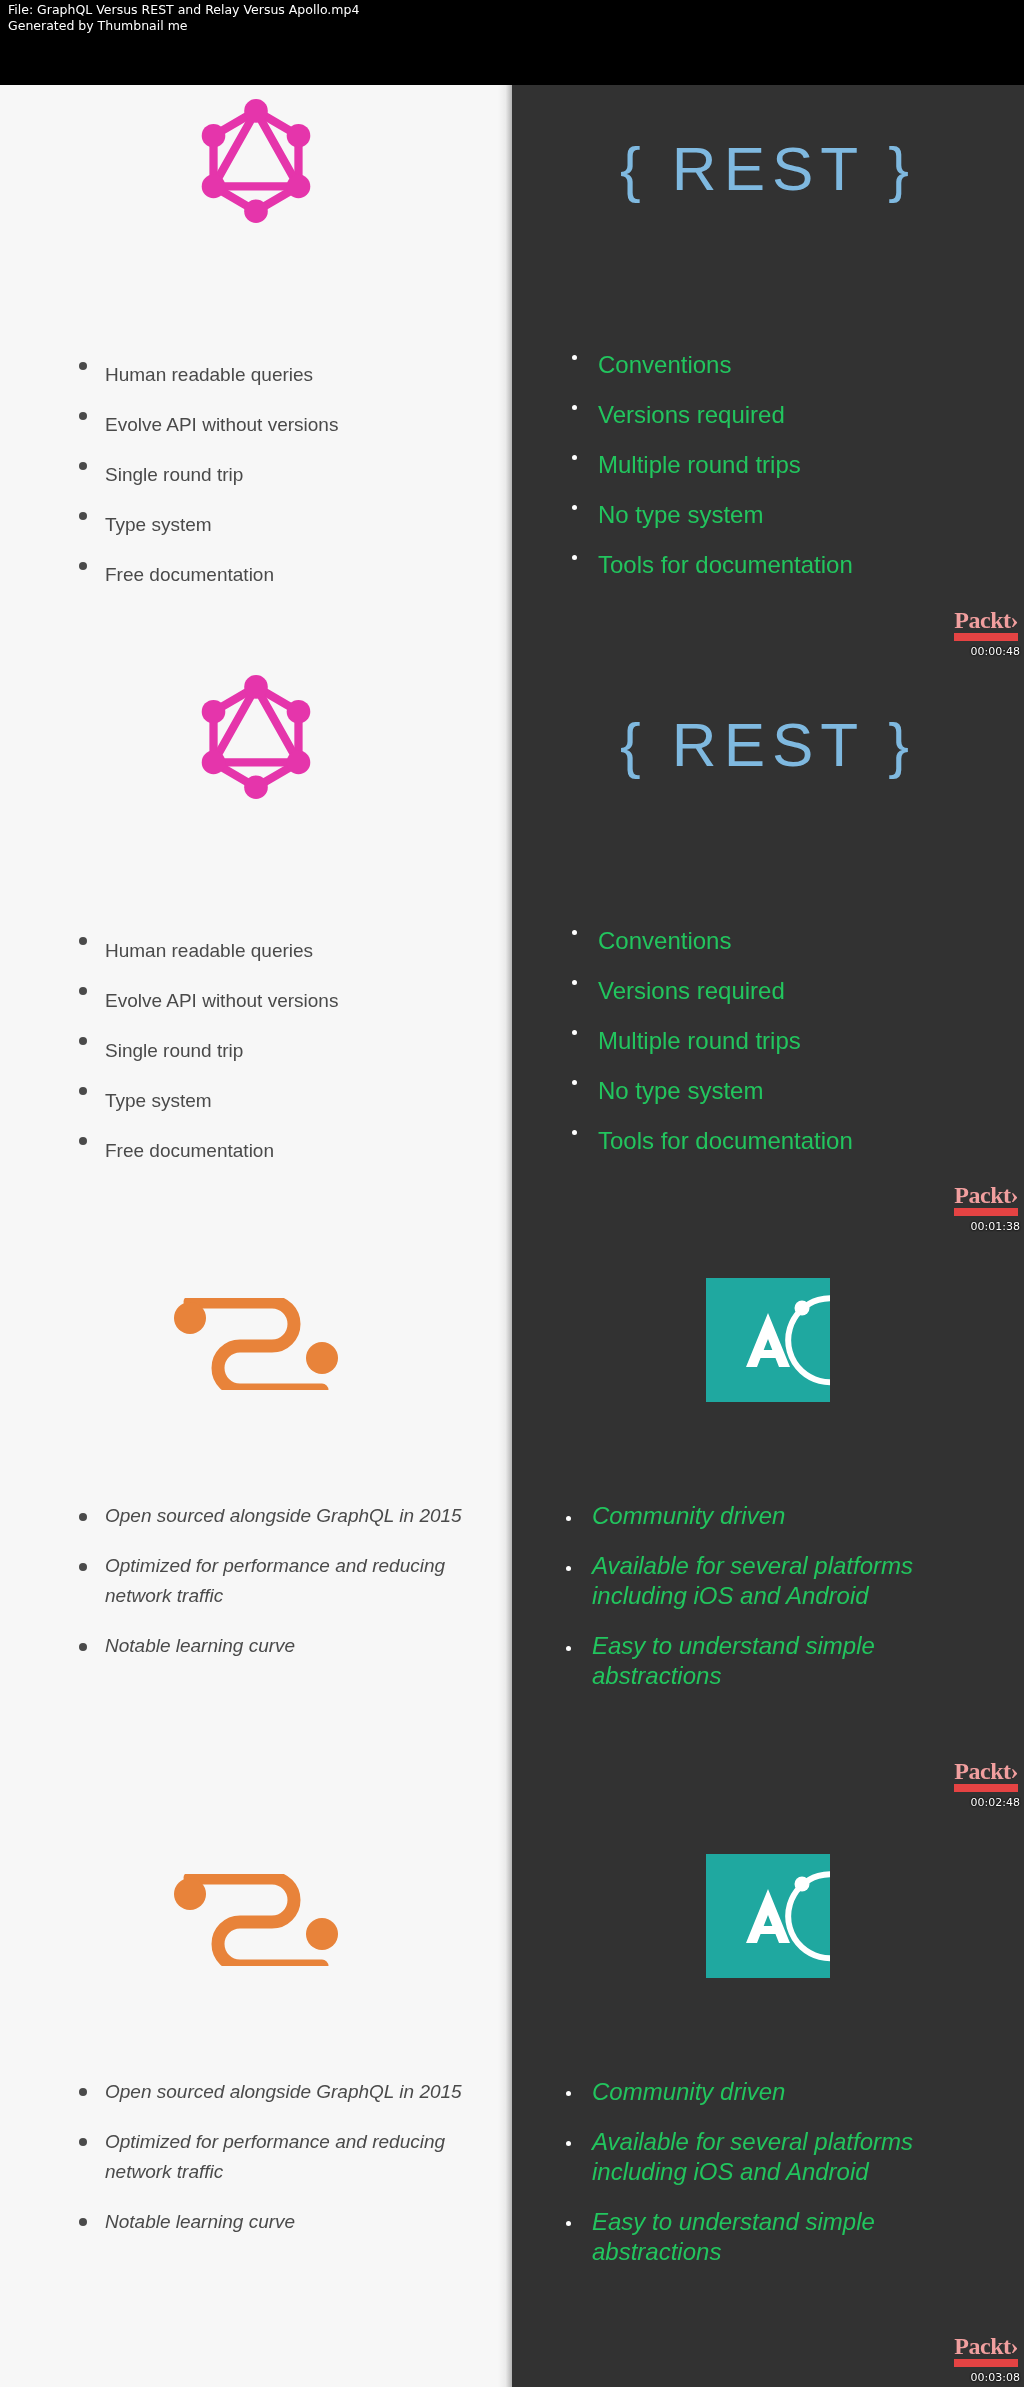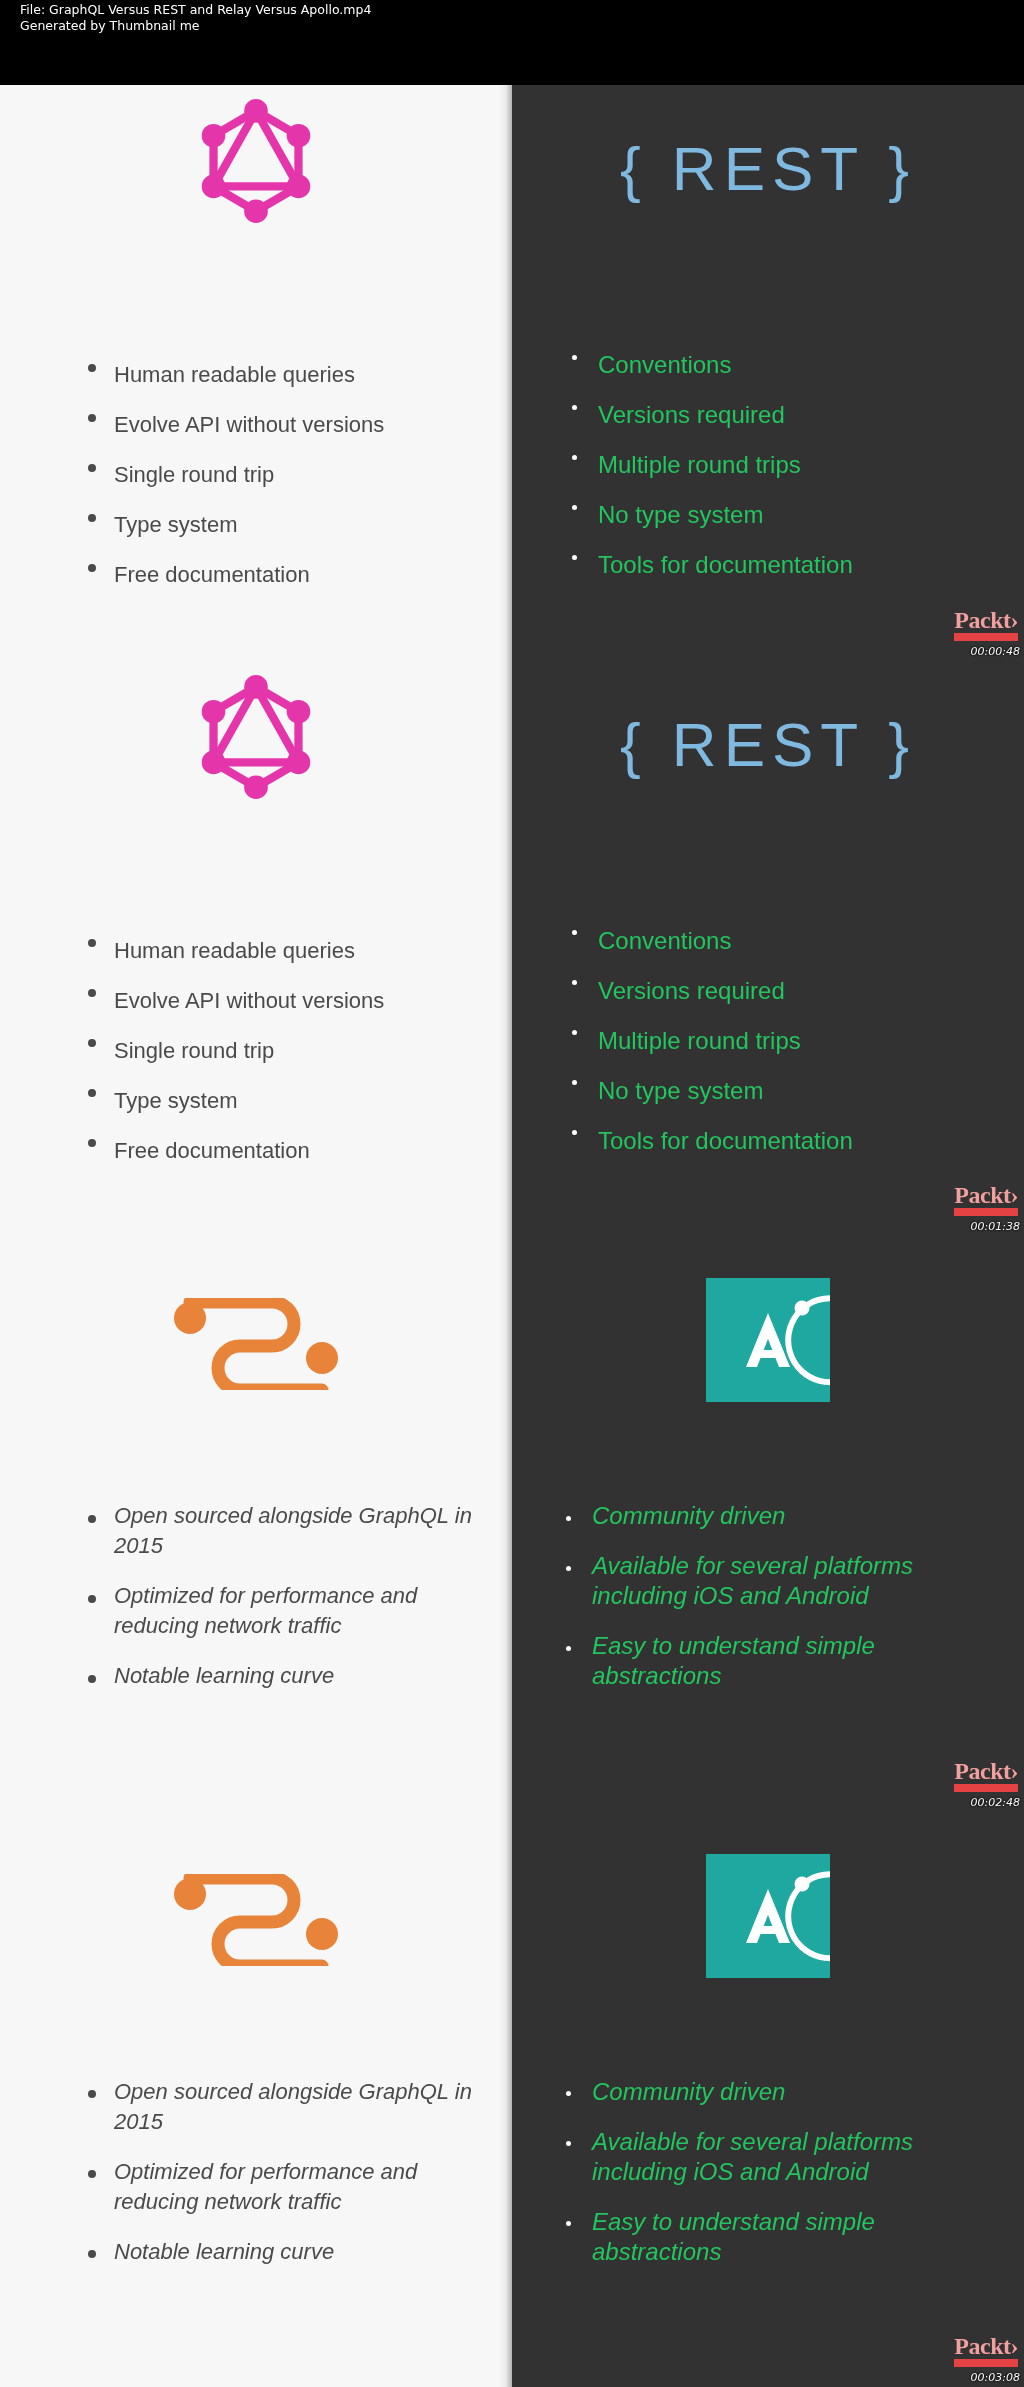--- a/index.html
+++ b/index.html
@@ -8,21 +8,21 @@
     background:#000;
     font-family:"Liberation Sans", sans-serif;
     overflow:hidden;
   }
   #page { position:relative; width:1024px; height:2387px; background:#000; }
 
   
   .info {
     position:absolute; left:0; top:0; width:1024px; height:85px;
     background:#000; color:#ffffff;
-    padding:2px 4px 0 20px;
+    padding:2px 4px 0 8px;
     font-family:"DejaVu Sans", sans-serif;
     font-size:12.5px; line-height:15.6px;
     white-space:nowrap;
   }
   .info div { letter-spacing:0px; }
 
   
   .grid {
     position:absolute; left:0; top:85px; width:1024px; height:2302px;
   }
@@ -71,21 +71,21 @@
   ul.bullets li {
     position:relative;
     padding-left:38px;
   }
   ul.bullets li .bdot {
     position:absolute; left:12px; top:0.62em;
     border-radius:50%;
   }
 
   
-  .list-light { left:76px; width:430px; color:#4a4a4a; font-size:22px; line-height:50px; }
+  .list-light { left:67px; width:430px; color:#4a4a4a; font-size:19px; line-height:50px; }
   .list-light li .bdot { width:8px; height:8px; background:#4a4a4a; }
 
   
   .list-dark { left:560px; width:450px; color:#22c55e; font-size:24px; line-height:50px; }
   .list-dark li { padding-left:32px; }
   .list-dark li .bdot { width:5px; height:5px; background:#ffffff; left:12px; top:0.72em; }
 
   
   .list-multi { line-height:30px;font-style:italic; }
   .list-multi li { margin-bottom:20px; }
@@ -107,21 +107,21 @@
     display:inline-block;
     padding-bottom:1px;
   }
   .timestamp {
     position:absolute; right:4px; bottom:4px;
     color:#ffffff;
     font-family:"DejaVu Sans", sans-serif;
     font-size:11px; line-height:11px;
     text-shadow:0 0 2px #000, 0 0 2px #000;
   }
-  .dark-tag .timestamp { color:#ffffff;font-style:italic; }
+  .dark-tag .timestamp { color:#ffffff; }
 </style>
 </head>
 <body>
 
 <div id="page">
 
   <div class="info">
     <div>File: GraphQL Versus REST and Relay Versus Apollo.mp4</div>
     <div>Generated by Thumbnail me</div>
   </div>

